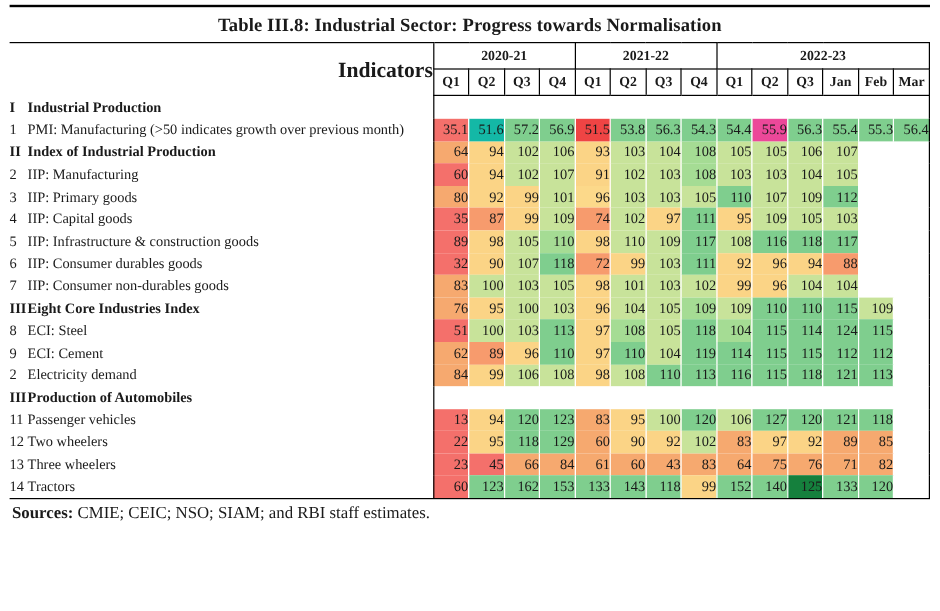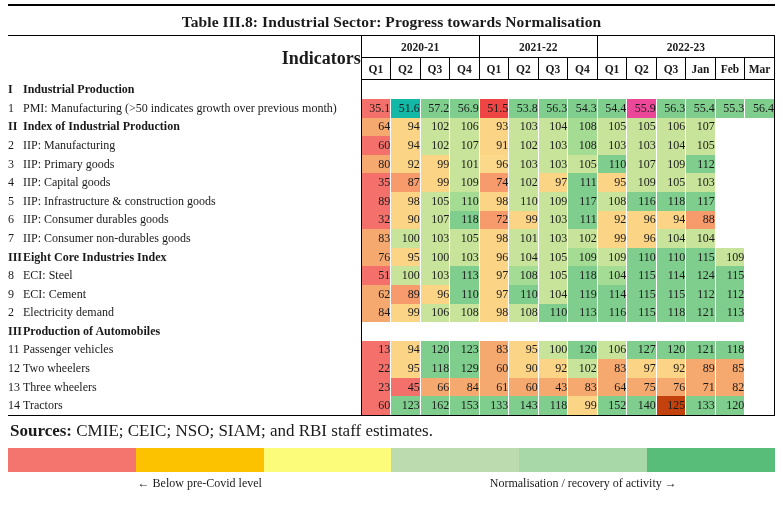--- a/index.html
+++ b/index.html
@@ -44,21 +44,21 @@
     border-left:1px solid #ffffff;
   }
   td.num.empty{background:#ffffff !important;border-left:1px solid #ffffff;}
 
   .num-idx{display:inline-block;width:15px;text-align:left;}
   .grp .num-idx{font-weight:bold;}
   .grp .lbl-text{font-weight:bold;}
   tr.grp td.lbl{font-weight:bold;}
 
   .bottom-rule{border-top:1.6px solid #000;width:767px;height:0;margin:0;}
-  .sources{font-size:17px;padding:5px 0 0 2px;}
+  .sources{font-size:14px;padding:5px 0 0 2px;}
   .sources b{font-weight:bold;}
 
   .legend{margin-top:7px;width:767px;}
   .legend-bar{display:flex;height:24px;width:767px;}
   .legend-bar div{flex:1 1 0;}
   .legend-labels{display:flex;width:767px;font-size:12px;padding-top:4px;}
   .legend-labels span{flex:1 1 0;text-align:center;}
   .lg-left{flex:0 0 50% !important;text-align:center !important;}
   .lg-right{flex:0 0 50% !important;text-align:center !important;}
 </style>
@@ -395,43 +395,29 @@
           <td class="num" style="background: rgb(244, 112, 107); border-left: 1px solid rgb(0, 0, 0);">60</td>
           <td class="num" style="background: rgb(127, 206, 142);">123</td>
           <td class="num" style="background: rgb(127, 206, 142);">162</td>
           <td class="num" style="background: rgb(127, 206, 142);">153</td>
           <td class="num" style="background: rgb(127, 206, 142);">133</td>
           <td class="num" style="background: rgb(127, 206, 142);">143</td>
           <td class="num" style="background: rgb(127, 206, 142);">118</td>
           <td class="num" style="background: rgb(251, 212, 134);">99</td>
           <td class="num" style="background: rgb(127, 206, 142);">152</td>
           <td class="num" style="background: rgb(127, 206, 142);">140</td>
-          <td class="num" style="background: #c2410c;">125</td>
+          <td class="num" style="background: #15803d;">125</td>
           <td class="num" style="background: rgb(127, 206, 142);">133</td>
           <td class="num" style="background: rgb(127, 206, 142);">120</td>
           <td class="num empty" style="background: rgb(255, 255, 255); border-right: 1px solid rgb(0, 0, 0);"></td>
         </tr>
       </tbody>
   </table>
 
   <div class="bottom-rule"></div>
 
   <div class="sources">
     <b>Sources:</b>
     <span>CMIE; CEIC; NSO; SIAM; and RBI staff estimates.</span>
   </div>
 
-  <div class="legend">
-    <div class="legend-bar" id="legend-bar">
-        <div style="background: rgb(244, 116, 110);"></div>
-        <div style="background: rgb(252, 194, 0);"></div>
-        <div style="background: rgb(253, 251, 122);"></div>
-        <div style="background: rgb(188, 220, 176);"></div>
-        <div style="background: rgb(168, 216, 168);"></div>
-        <div style="background: rgb(87, 189, 121);"></div>
-      </div>
-    <div class="legend-labels">
-      <span class="lg-left">← Below pre-Covid level</span>
-      <span class="lg-right">Normalisation / recovery of activity →</span>
-    </div>
-  </div>
 
 </div>
 
 </body></html>

